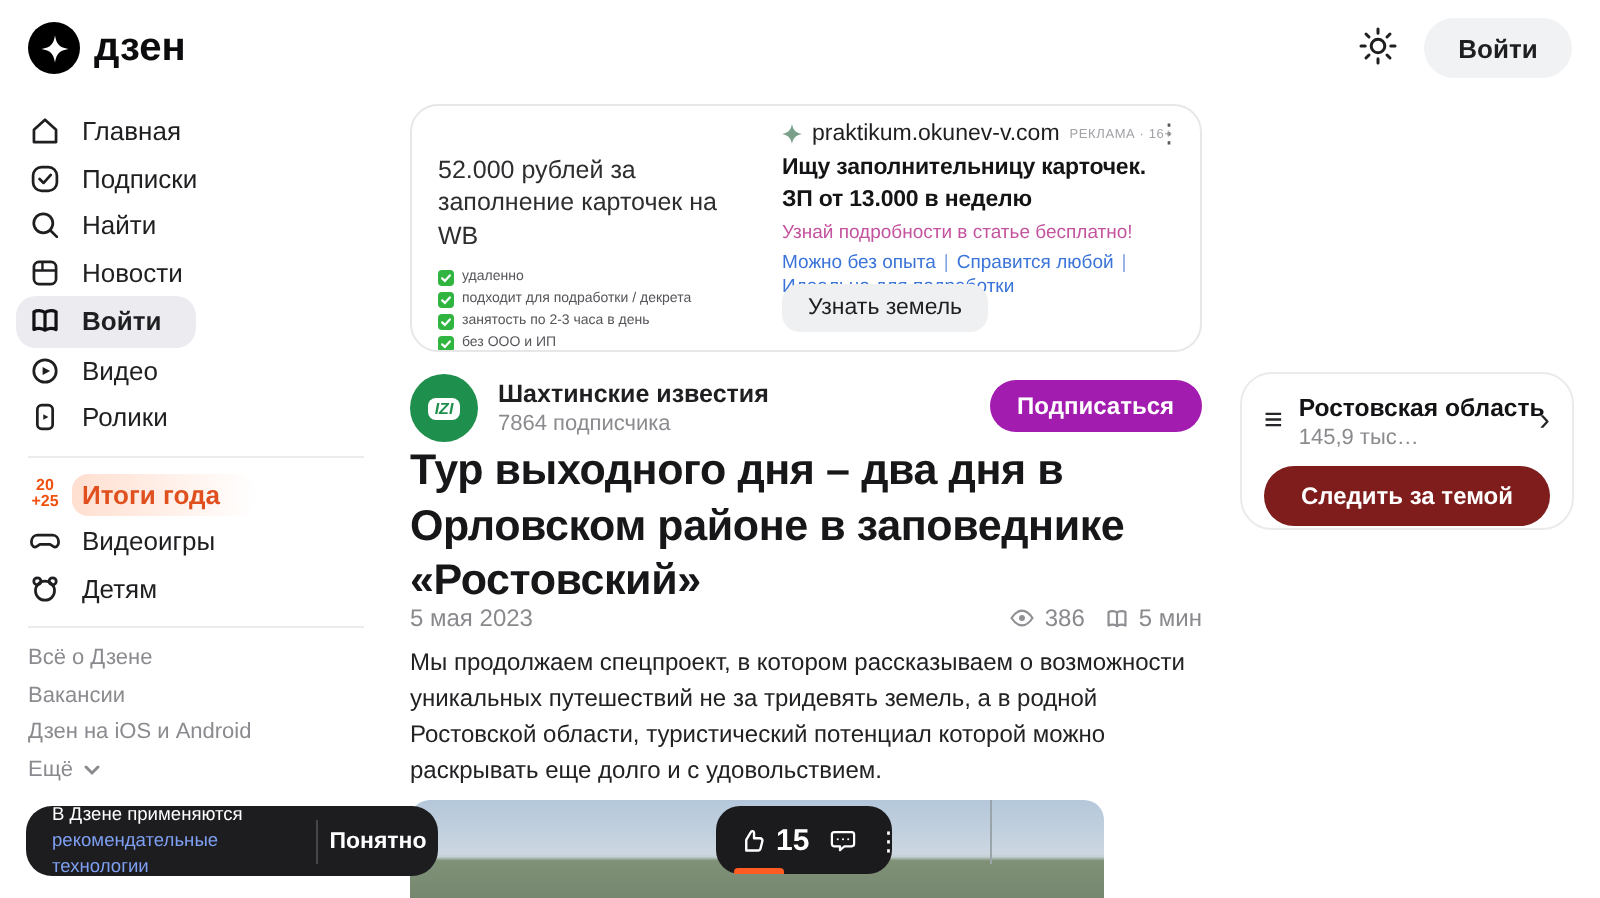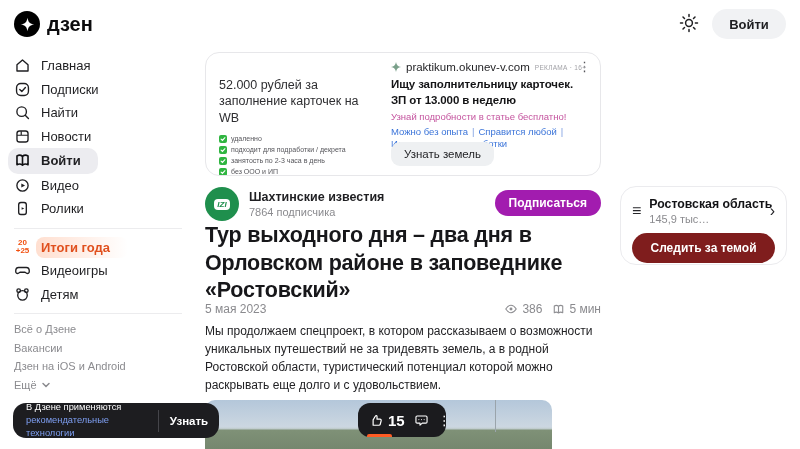--- a/index.html
+++ b/index.html
@@ -354,16 +354,16 @@
     </div>
     <div class="follow-btn">Следить за темой</div>
   </div>
 
   <div class="toast">
     <div class="toast-text">
       <span>В Дзене применяются</span><br>
       <span class="toast-link">рекомендательные технологии</span>
     </div>
     <div class="toast-div"></div>
-    <div class="toast-btn">Узнать</div>
+    <div class="toast-btn">Понятно</div>
   </div>
 
 </div>
 
 </body></html>

